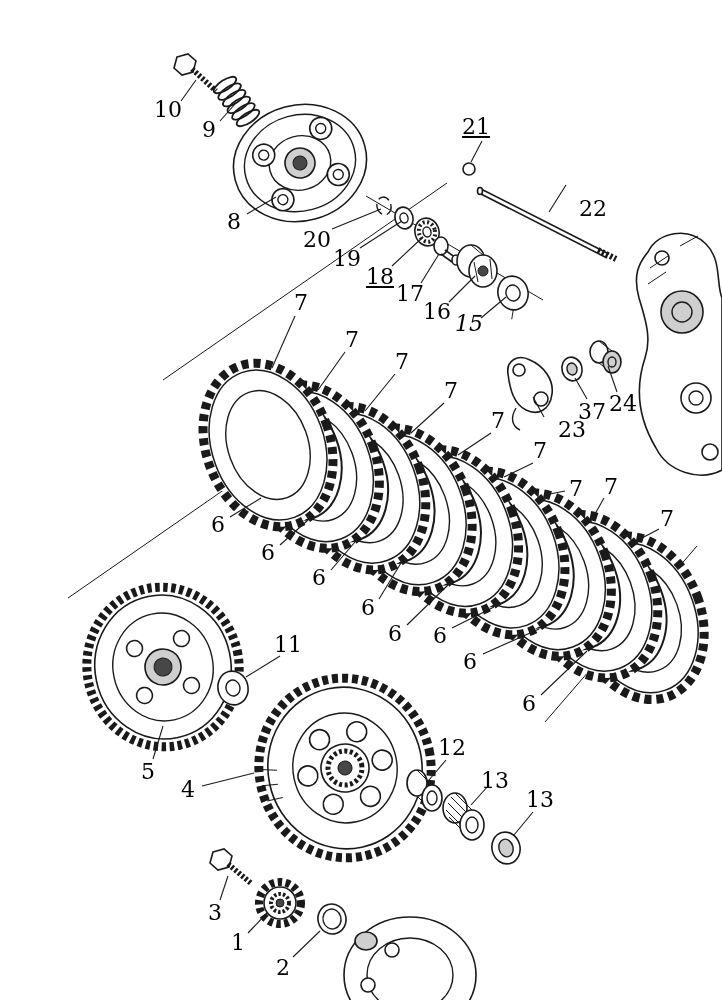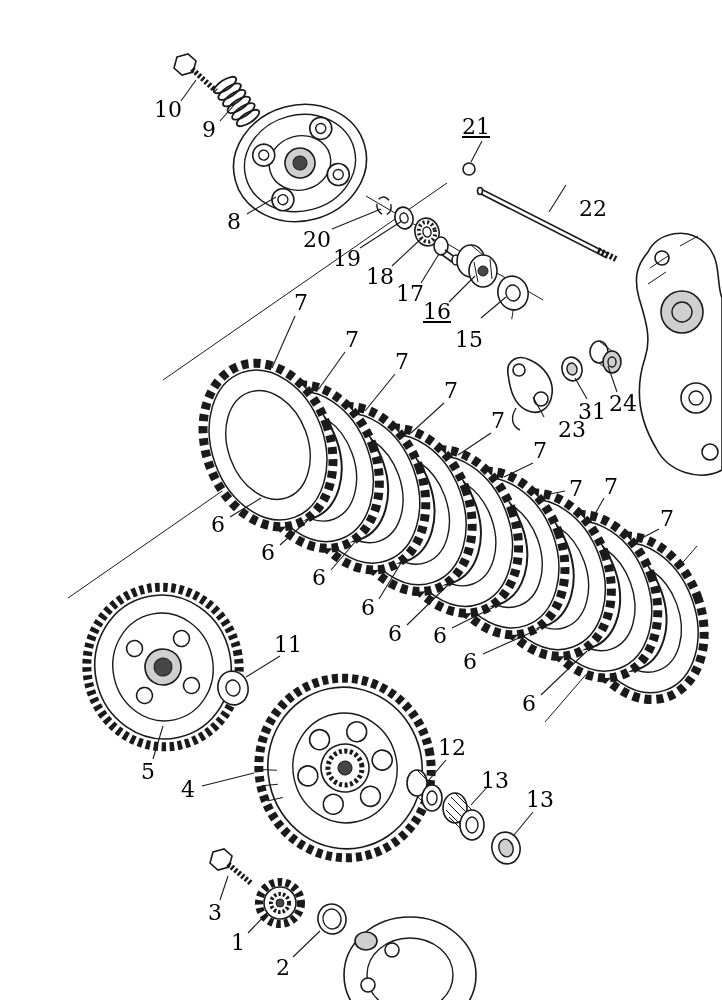--- a/index.html
+++ b/index.html
@@ -343,28 +343,28 @@
         <line x1="293" y1="957" x2="320" y2="931" stroke="#1a1a1a" stroke-width="1.1"></line>
       </g>
 </svg>
 
 <div id="callout-layer">
       <div class="callout" style="left: 168px; top: 110px;">10</div>
       <div class="callout" style="left: 209px; top: 130px;">9</div>
       <div class="callout" style="left: 234px; top: 222px;">8</div>
       <div class="callout" style="left: 317px; top: 240px; text-align: center;">20</div>
       <div class="callout" style="left: 347px; top: 259px;">19</div>
-      <div class="callout" style="left: 380px; top: 277px;">18</div>
+      <div class="callout" style="left: 380px; top: 277px; text-decoration: underline;">18</div>
       <div class="callout" style="left: 410px; top: 294px;">17</div>
       <div class="callout" style="left: 476px; top: 127px; text-decoration: underline;">21</div>
       <div class="callout" style="left: 593px; top: 172px; margin-top: 37px;">22</div>
-      <div class="callout" style="left: 437px; top: 312px; text-decoration: underline;">16</div>
-      <div class="callout" style="left: 469px; top: 340px;">15</div>
+      <div class="callout" style="left: 437px; top: 312px;">16</div>
+      <div class="callout" style="left: 469px; top: 324px; font-style: italic;">15</div>
       <div class="callout" style="left: 572px; top: 430px; text-align: center;">23</div>
-      <div class="callout" style="left: 592px; top: 412px;">31</div>
+      <div class="callout" style="left: 592px; top: 412px;">37</div>
       <div class="callout" style="left: 623px; top: 404px;">24</div>
       <div class="callout" style="left: 301px; top: 303px;">7</div>
       <div class="callout" style="left: 352px; top: 340px;">7</div>
       <div class="callout" style="left: 402px; top: 362px;">7</div>
       <div class="callout" style="left: 451px; top: 391px;">7</div>
       <div class="callout" style="left: 498px; top: 421px;">7</div>
       <div class="callout" style="left: 540px; top: 451px;">7</div>
       <div class="callout" style="left: 576px; top: 489px;">7</div>
       <div class="callout" style="left: 611px; top: 487px;">7</div>
       <div class="callout" style="left: 667px; top: 519px;">7</div>

